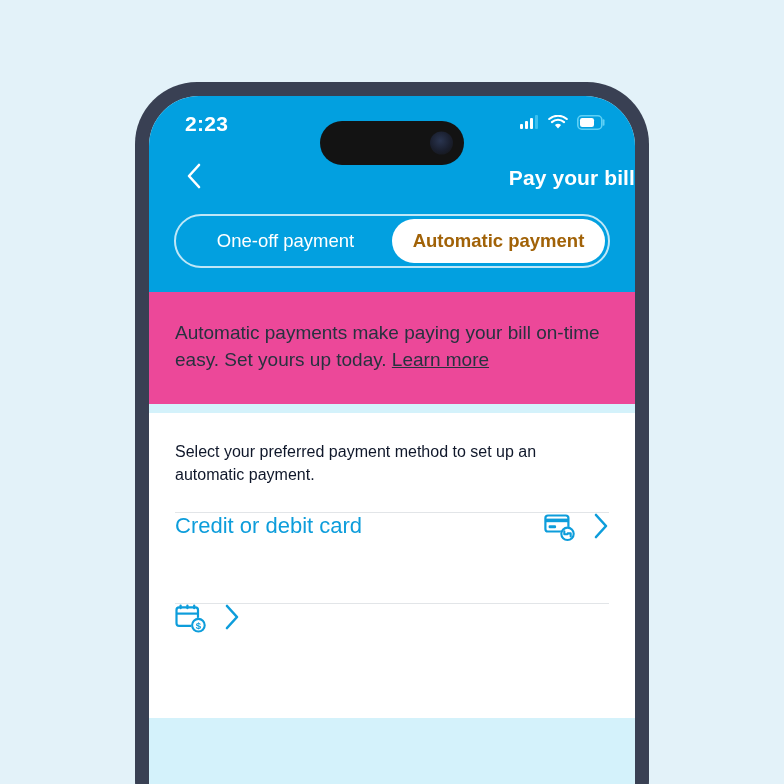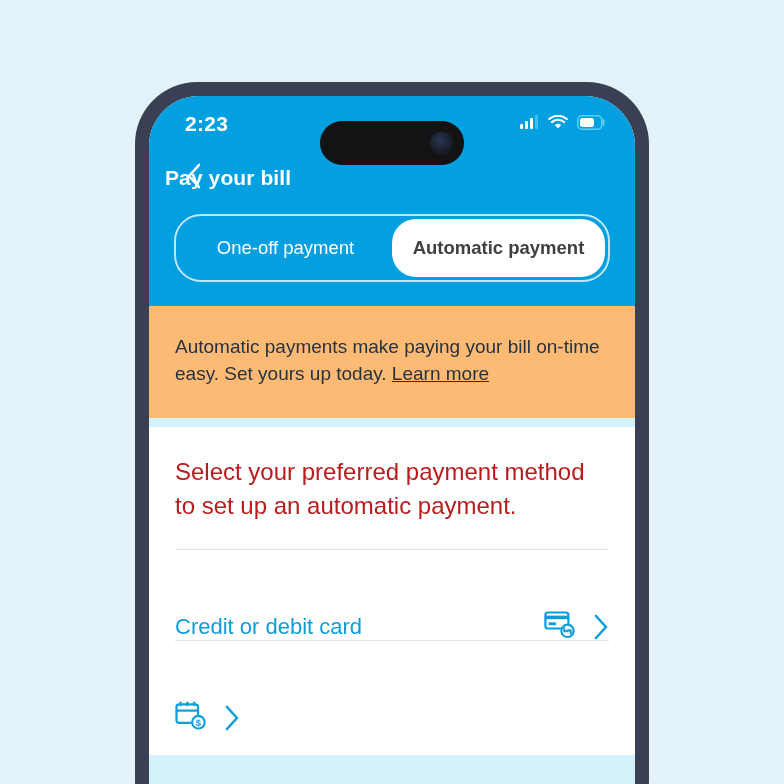--- a/index.html
+++ b/index.html
@@ -109,32 +109,32 @@
     display: flex;
     align-items: center;
     justify-content: center;
     cursor: pointer;
   }
 
   .nav-title {
     position: absolute;
     left: 16px;
     right: 0;
-    text-align: left;
+    text-align: right;
     color: #ffffff;
     font-size: 21px;
     font-weight: bold;
     letter-spacing: 0.1px;
     pointer-events: none;
   }
 
   
   .segmented {
     margin: 10px 25px 0 25px;
-    height: 68px;
+    height: 54px;
     border: 2px solid rgba(255,255,255,0.75);
     border-radius: 27px;
     display: flex;
     align-items: center;
     padding: 3px;
   }
 
   .seg-item {
     flex: 1;
     height: 100%;
@@ -143,36 +143,36 @@
     justify-content: center;
     border-radius: 24px;
     font-size: 18.5px;
     color: #ffffff;
     cursor: pointer;
     white-space: nowrap;
   }
 
   .seg-item.active {
     background: #ffffff;
-    color: #404040;
+    color: #a16207;
     font-weight: bold;
   }
 
   
   .content {
     flex: 1 1 auto;
     background: #ffffff;
     display: flex;
     flex-direction: column;
     overflow: hidden;
   }
 
   .info-block {
     padding: 28px 26px 30px 26px;
-    background: #fdba74;
+    background: #ec4899;
   }
 
   .info-text {
     font-size: 19px;
     line-height: 1.42;
     color: #27323f;
   }
 
   .learn-more {
     color: #27323f;
@@ -185,36 +185,36 @@
     background: #d4f2fb;
     flex: 0 0 auto;
   }
 
   .method-block {
     background: #ffffff;
     padding: 28px 26px 0 26px;
   }
 
   .method-intro {
-    font-size: 24px;
+    font-size: 16px;
     line-height: 1.42;
-    color: #b91c1c;
+    color: #0f172a;
     padding-bottom: 26px;
   }
 
   .hr {
     height: 1px;
     background: #e2e5e8;
     margin: 0 26px;
   }
 
   .method-row {
     height: 90px;
     display: flex;
-    align-items: flex-end;
+    align-items: flex-start;
     padding: 0 26px;
     cursor: pointer;
     background: #ffffff;
   }
 
   .method-label {
     flex: 1;
     font-size: 22px;
     color: #0d9ddb;
     font-weight: normal;

